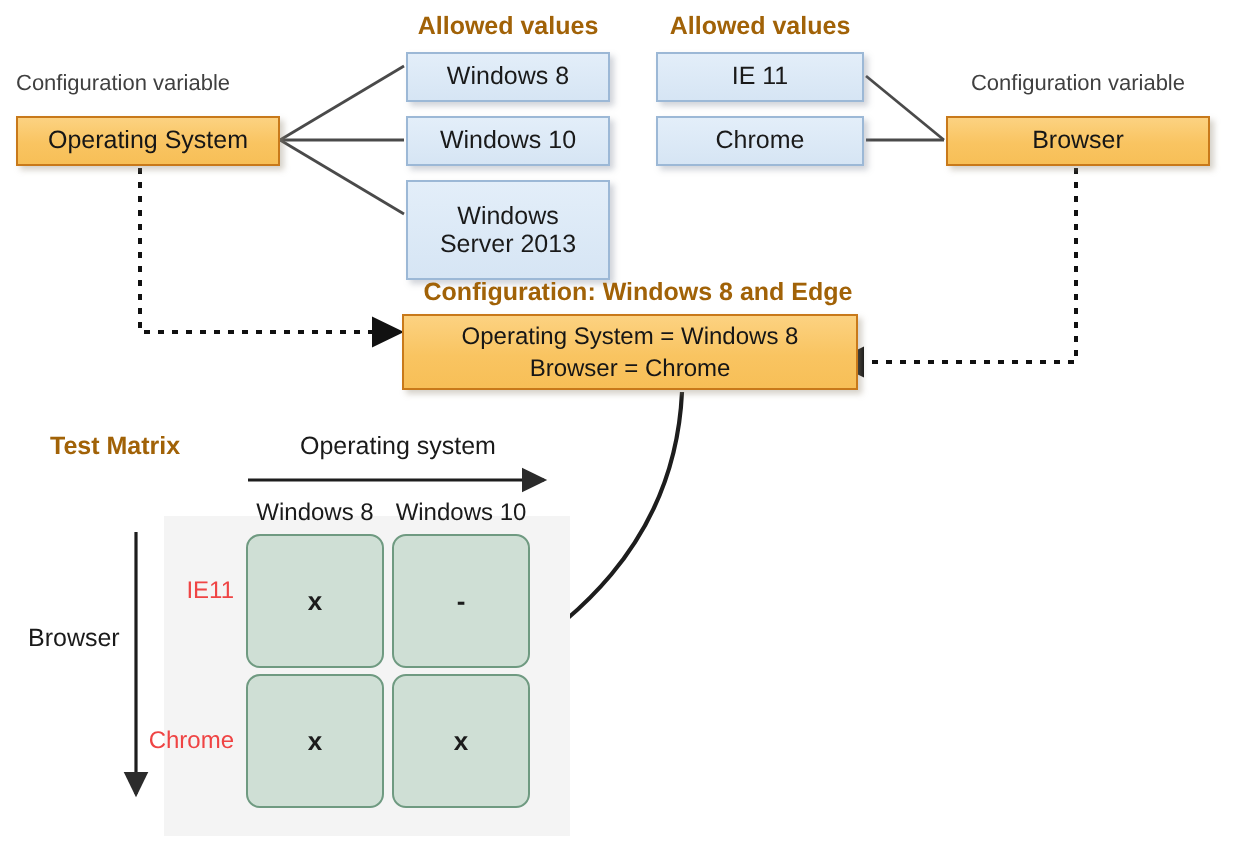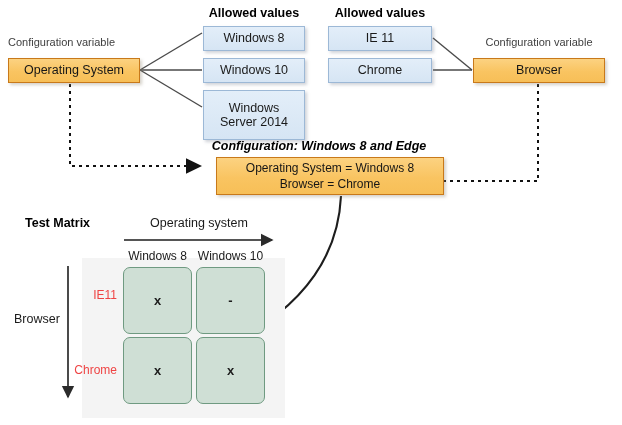--- a/index.html
+++ b/index.html
@@ -52,27 +52,27 @@
   .caption {
     position: absolute;
     font-size: 11px;
     color: #404040;
     white-space: nowrap;
   }
   .caption-bold {
     position: absolute;
     font-size: 12.5px;
     font-weight: bold;
-    color: #000000;
+    color: #a16207;
     white-space: nowrap;
   }
   
   #config-box {
     position: absolute;
-    left: 216px;
+    left: 201px;
     top: 157px;
     width: 228px;
     height: 38px;
     box-sizing: border-box;
     background: linear-gradient(to bottom, #fcd281 0%, #f9c461 55%, #f7bf57 100%);
     border: 1.5px solid #c8791a;
     box-shadow: 2px 2px 3px rgba(150,140,120,0.4);
     display: flex;
     flex-direction: column;
     align-items: center;
@@ -189,40 +189,40 @@
   <div class="box box-blue" style="left:203px; top:26px; width:102px; height:25px;">
     <span>Windows 8</span>
   </div>
 
   <div class="box box-blue" style="left:203px; top:58px; width:102px; height:25px;">
     <span>Windows 10</span>
   </div>
 
   <div class="box box-blue" style="left:203px; top:90px; width:102px; height:50px; flex-direction:column;">
     <span>Windows</span>
-    <span>Server 2014</span>
+    <span>Server 2013</span>
   </div>
 
   <div class="caption-bold" style="left:328px; top:6px; width:104px; text-align:center;">Allowed values</div>
 
   <div class="box box-blue" style="left:328px; top:26px; width:104px; height:25px;text-align:center;">
     <span>IE 11</span>
   </div>
 
   <div class="box box-blue" style="left:328px; top:58px; width:104px; height:25px;">
     <span>Chrome</span>
   </div>
 
   <div class="caption" style="left:473px; top:36px; width:132px; text-align:center;">Configuration variable</div>
 
   <div class="box box-orange" style="left:473px; top:58px; width:132px; height:25px;">
     <span>Browser</span>
   </div>
 
-  <div class="caption-bold" style="left:205px; top:139px; width:228px; text-align:center;font-style:italic;">Configuration: Windows 8 and Edge</div>
+  <div class="caption-bold" style="left:205px; top:139px; width:228px; text-align:center;">Configuration: Windows 8 and Edge</div>
 
   <div id="config-box">
     <div class="line">Operating System = Windows 8</div>
     <div class="line">Browser = Chrome</div>
   </div>
 
   <div id="matrix-backdrop"></div>
 
   <div class="caption-bold" style="left:25px; top:216px;">Test Matrix</div>
 

